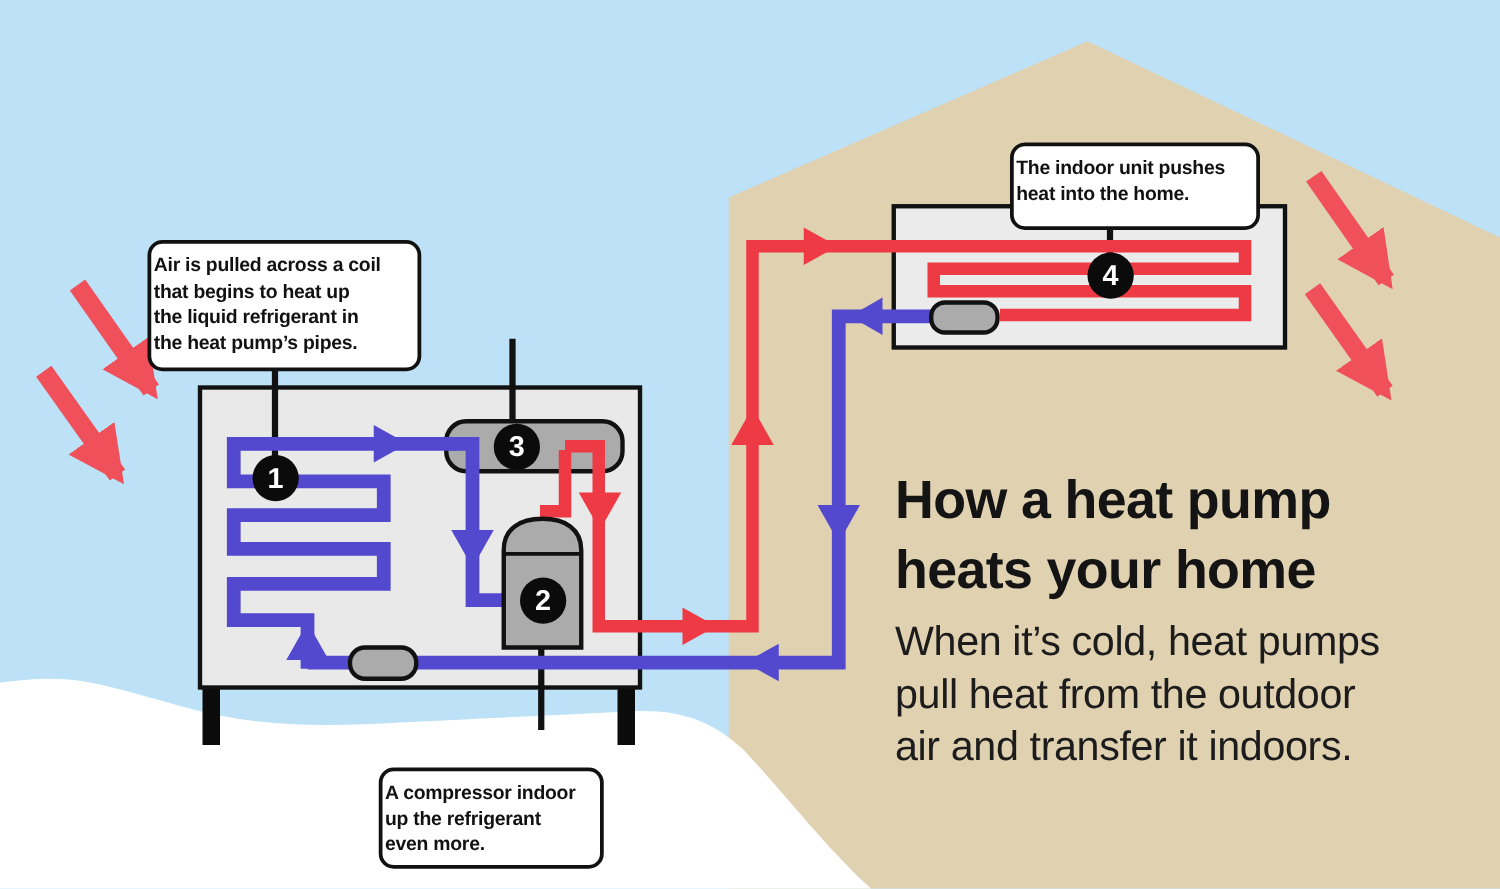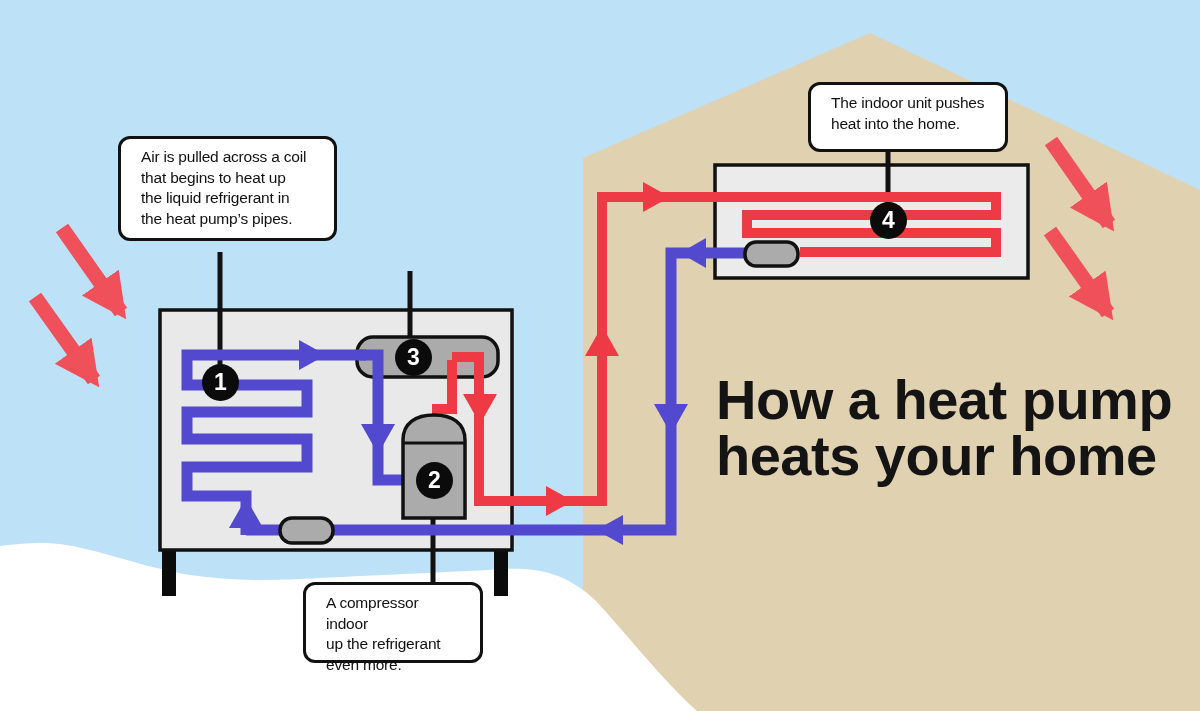--- a/index.html
+++ b/index.html
@@ -1,30 +1,30 @@
 <!DOCTYPE html>
 <html><head>
 <meta charset="utf-8">
 <style>
   html,body{margin:0;padding:0;}
   body{font-family:"Liberation Sans",sans-serif;}
   #stage{position:relative;width:1200px;height:711px;overflow:hidden;background:#bde1f6;}
   #scene{position:absolute;left:0;top:0;}
   .callout{
     position:absolute;background:#ffffff;border:3.5px solid #111;border-radius:12px;
-    box-sizing:border-box;color:#111;font-weight:normal;font-size:15.5px;line-height:20.5px;
-    padding:8px 20px;white-space:pre-line;letter-spacing:-0.2px;
+    box-sizing:border-box;color:#111;font-weight:bold;font-size:15.5px;line-height:20.5px;
+    padding:8px 2px;white-space:pre-line;letter-spacing:-0.2px;margin-top:32px;
   }
   .badge{
     position:absolute;width:37px;height:37px;border-radius:50%;background:#0b0b0b;
     color:#fff;font-weight:bold;font-size:23px;display:flex;align-items:center;
     justify-content:center;box-sizing:border-box;
   }
   #title-block{position:absolute;left:716px;top:372px;width:470px;color:#141414;}
-  #title{font-size:56px;line-height:56px;font-weight:bold;white-space:pre-line;margin:0;letter-spacing:-0.5px;}
+  #title{font-size:43px;line-height:56px;font-weight:bold;white-space:pre-line;margin:0;letter-spacing:-0.5px;}
   #subtitle{font-size:33px;line-height:42px;font-weight:normal;white-space:pre-line;margin:8px 0 0 0;letter-spacing:-0.3px;color:#1c1c1c;}
 </style>
 </head>
 <body>
 
 <div id="stage">
 
   <svg id="scene" width="1200" height="711" viewBox="0 0 1200 711">
 
     <polygon points="583,158 870,33 1200,190 1200,711 583,711" fill="#e0d1b1"></polygon>
@@ -94,28 +94,31 @@
       <line x1="1051" y1="141" x2="1109" y2="224"></line>
       <line x1="1050" y1="231" x2="1108" y2="313"></line>
     </g>
   </svg>
 
   <div class="badge" style="left:202px;top:364px;">1</div>
   <div class="badge" style="left:416px;top:462px;">2</div>
   <div class="badge" style="left:395px;top:339px;">3</div>
   <div class="badge" style="left:870px;top:202px;">4</div>
 
-  <div class="callout" style="left:118px;top:136px;width:219px;height:105px;">Air is pulled across a coil
+  <div class="callout" style="left:118px;top:160px;width:219px;height:105px;">Air is pulled across a coil
 that begins to heat up
 the liquid refrigerant in
 the heat pump’s pipes.</div>
   <div class="callout" style="left:808px;top:82px;width:200px;height:70px;">The indoor unit pushes
 heat into the home.</div>
   <div class="callout" style="left:303px;top:582px;width:180px;height:81px;">A compressor indoor
 up the refrigerant
 even more.</div>
 
   <div id="title-block">
     <h1 id="title">How a heat pump
 heats your home</h1>
+    <p id="subtitle">When it’s cold, heat pumps
+pull heat from the outdoor
+air and transfer it indoors.</p>
   </div>
 
 </div>
 
 </body></html>

